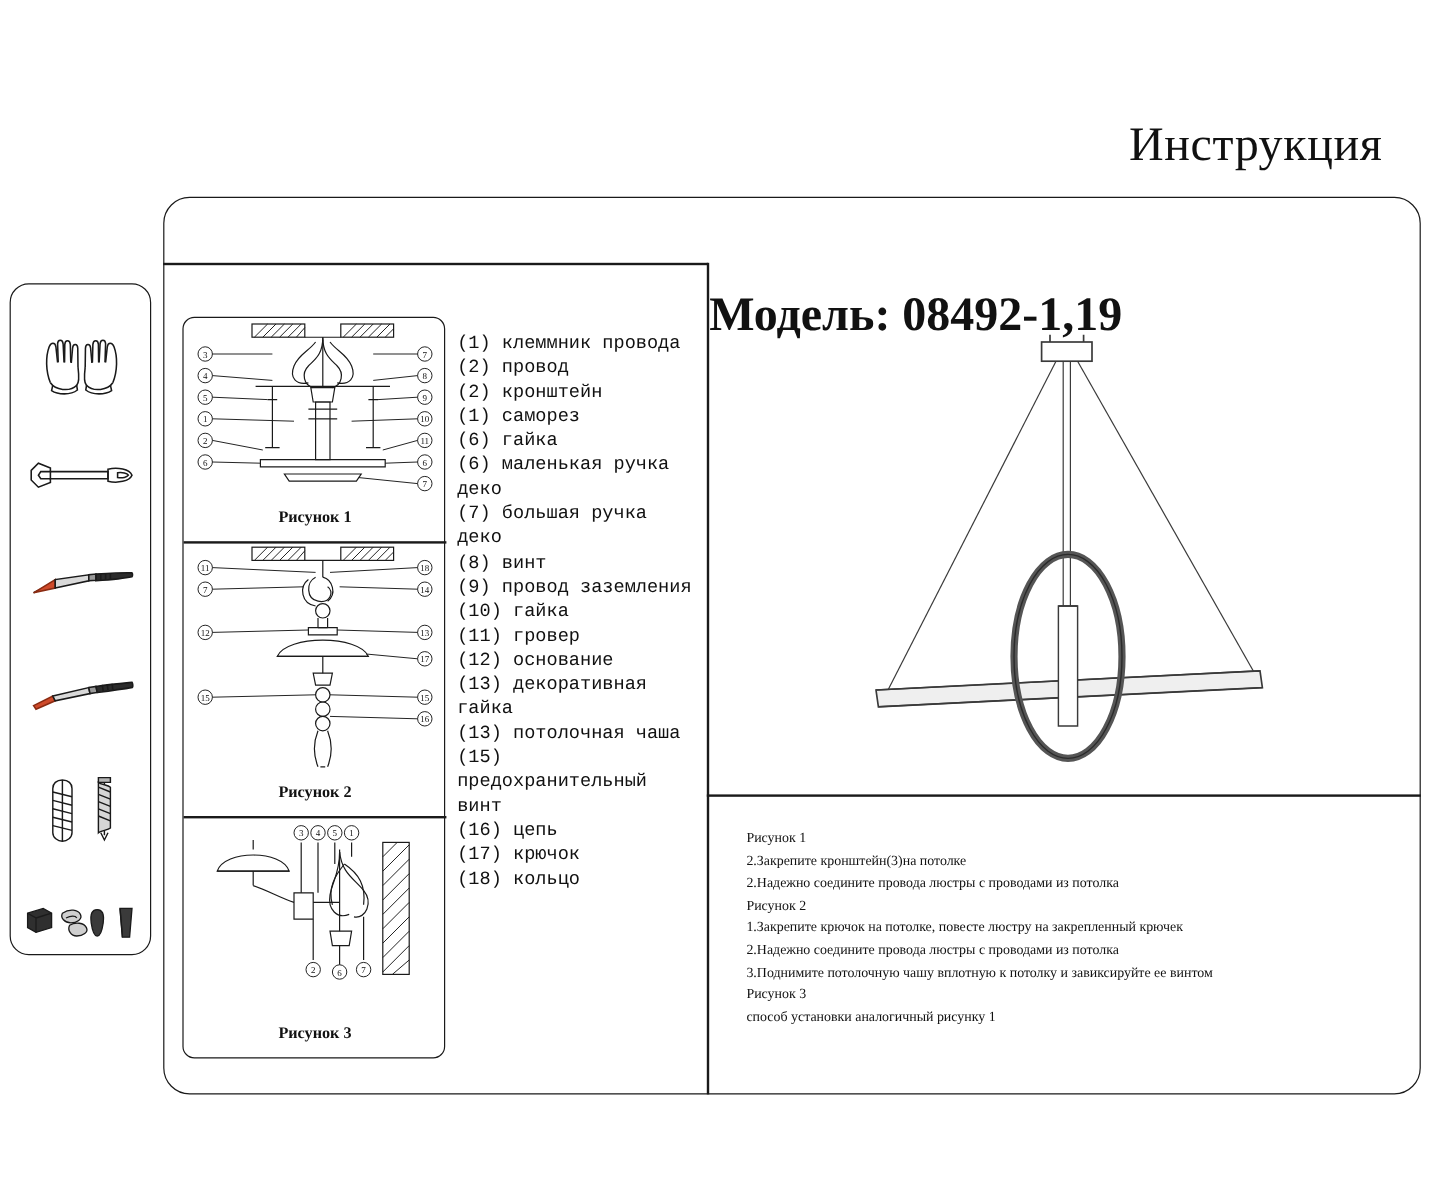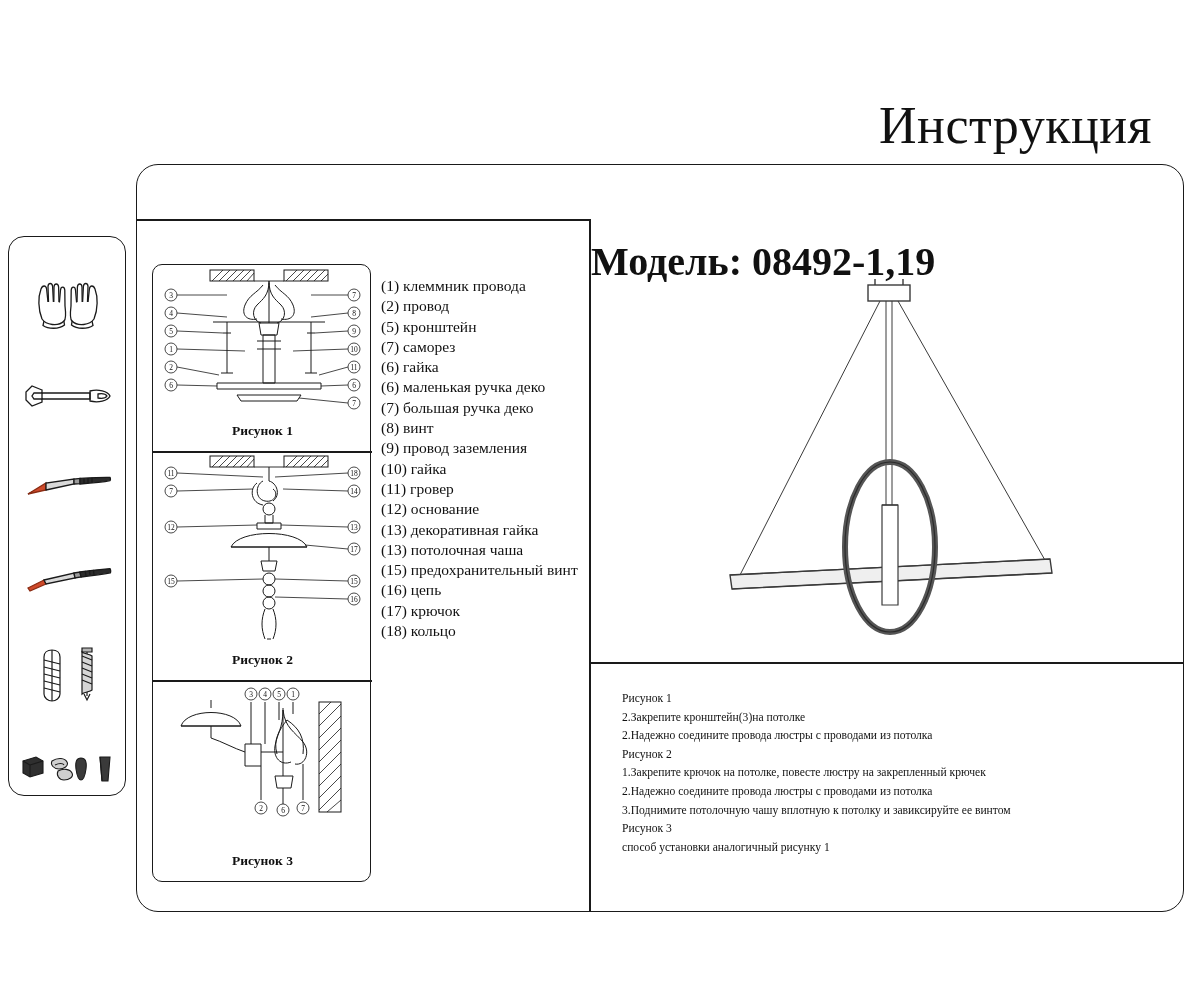--- a/index.html
+++ b/index.html
@@ -14,21 +14,21 @@
     color: #111111;
     position: relative;
     overflow: hidden;
   }
 
   
   .doc-title {
     position: absolute;
     right: 48px;
     top: 96px;
-    font-size: 52px;
+    font-size: 40px;
     letter-spacing: 0.5px;
     white-space: nowrap;
     text-align: center;
   }
 
   
   .tools-panel {
     position: absolute;
     left: 8px;
     top: 236px;
@@ -123,20 +123,21 @@
   }
 
   
   .parts-list {
     position: absolute;
     left: 381px;
     top: 276px;
     width: 200px;
     font-size: 15.5px;
     line-height: 20.3px;
+    font-family: Liberation Mono, monospace;
   }
   .parts-list div {
     white-space: normal;
   }
 
   
   .model-label {
     position: absolute;
     left: 591px;
     top: 238px;
@@ -512,22 +513,22 @@
         </g>
       </svg>
     </div>
     <div class="fig-caption" style="top:173px">Рисунок 3</div>
   </div>
 </div>
 
 <div class="parts-list">
   <div>(1) клеммник провода</div>
   <div>(2) провод</div>
-  <div>(5) кронштейн</div>
-  <div>(7) саморез</div>
+  <div>(2) кронштейн</div>
+  <div>(1) саморез</div>
   <div>(6) гайка</div>
   <div>(6) маленькая ручка деко</div>
   <div>(7) большая ручка деко</div>
   <div>(8) винт</div>
   <div>(9) провод заземления</div>
   <div>(10) гайка</div>
   <div>(11) гровер</div>
   <div>(12) основание</div>
   <div>(13) декоративная гайка</div>
   <div>(13) потолочная чаша</div>

